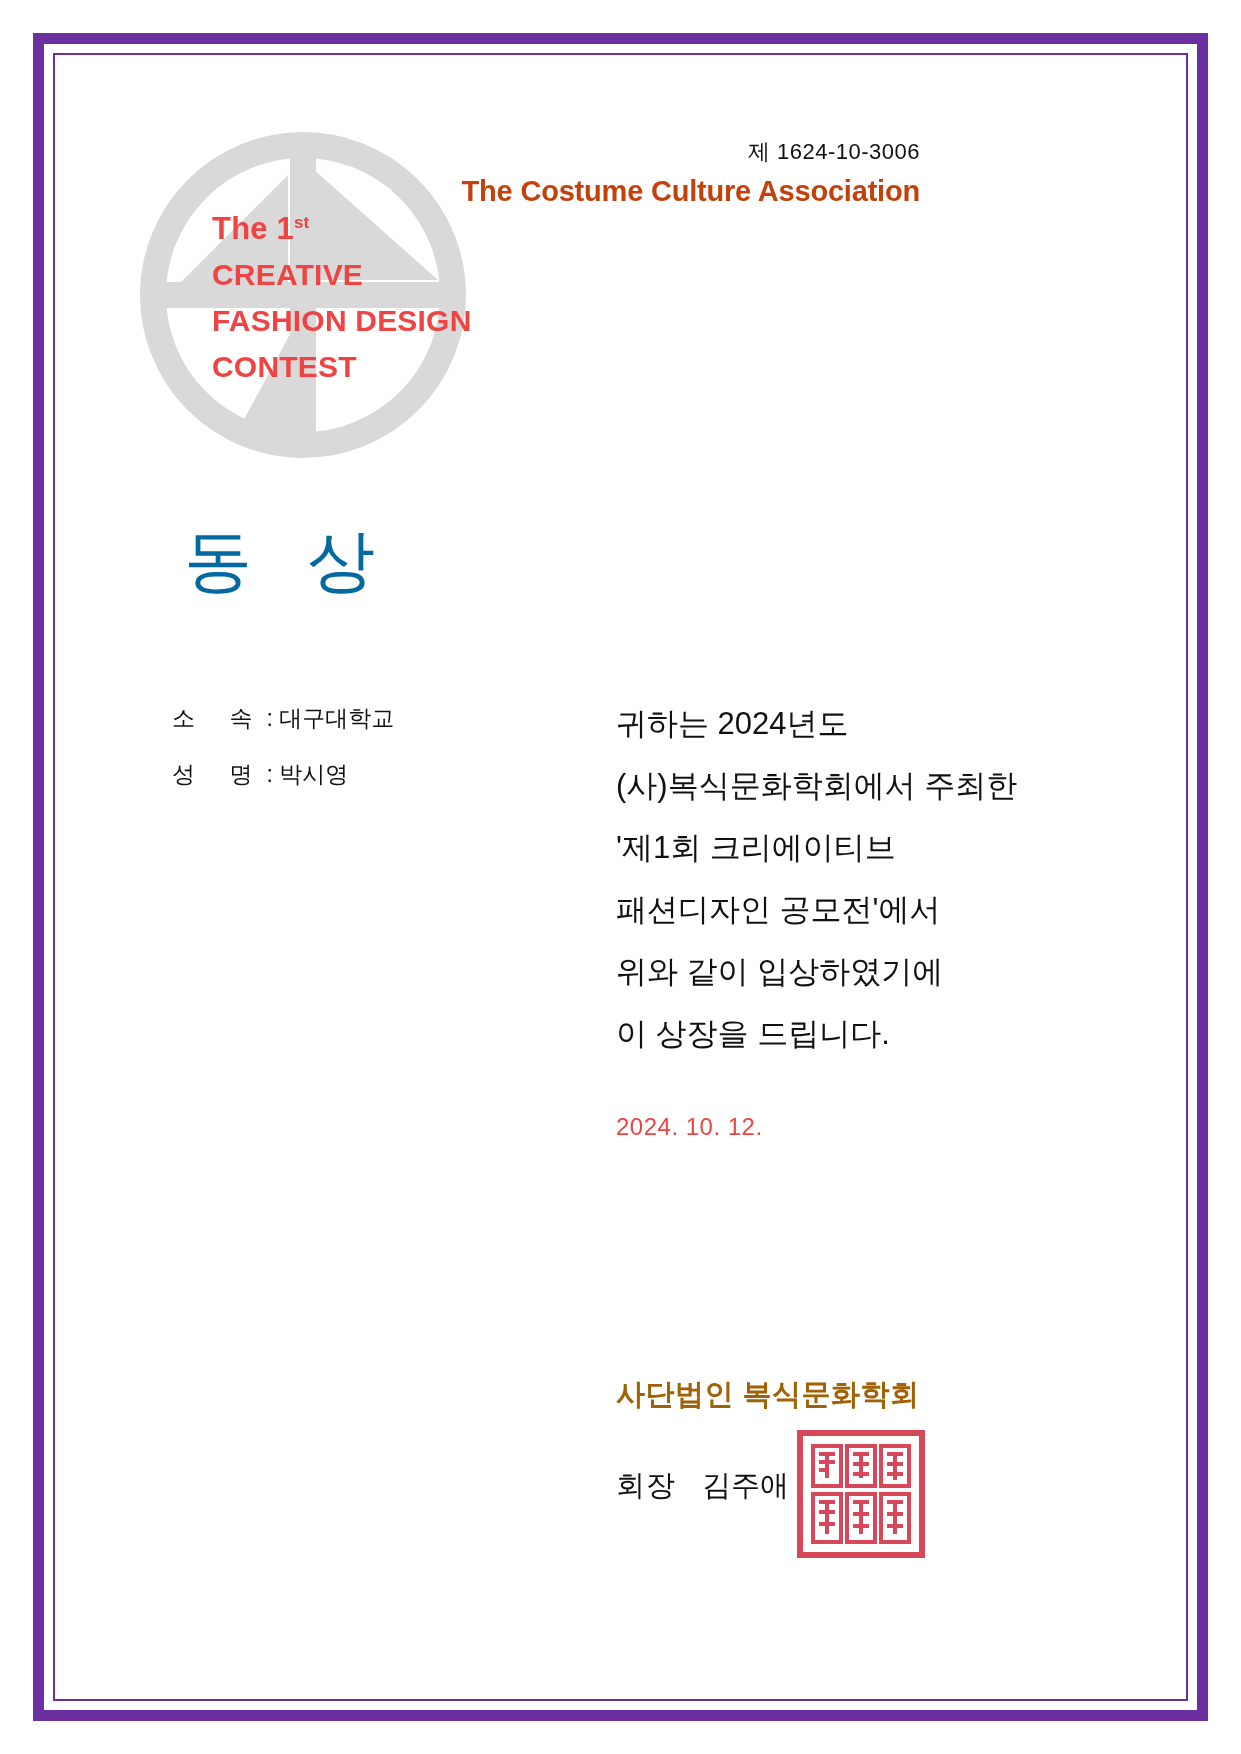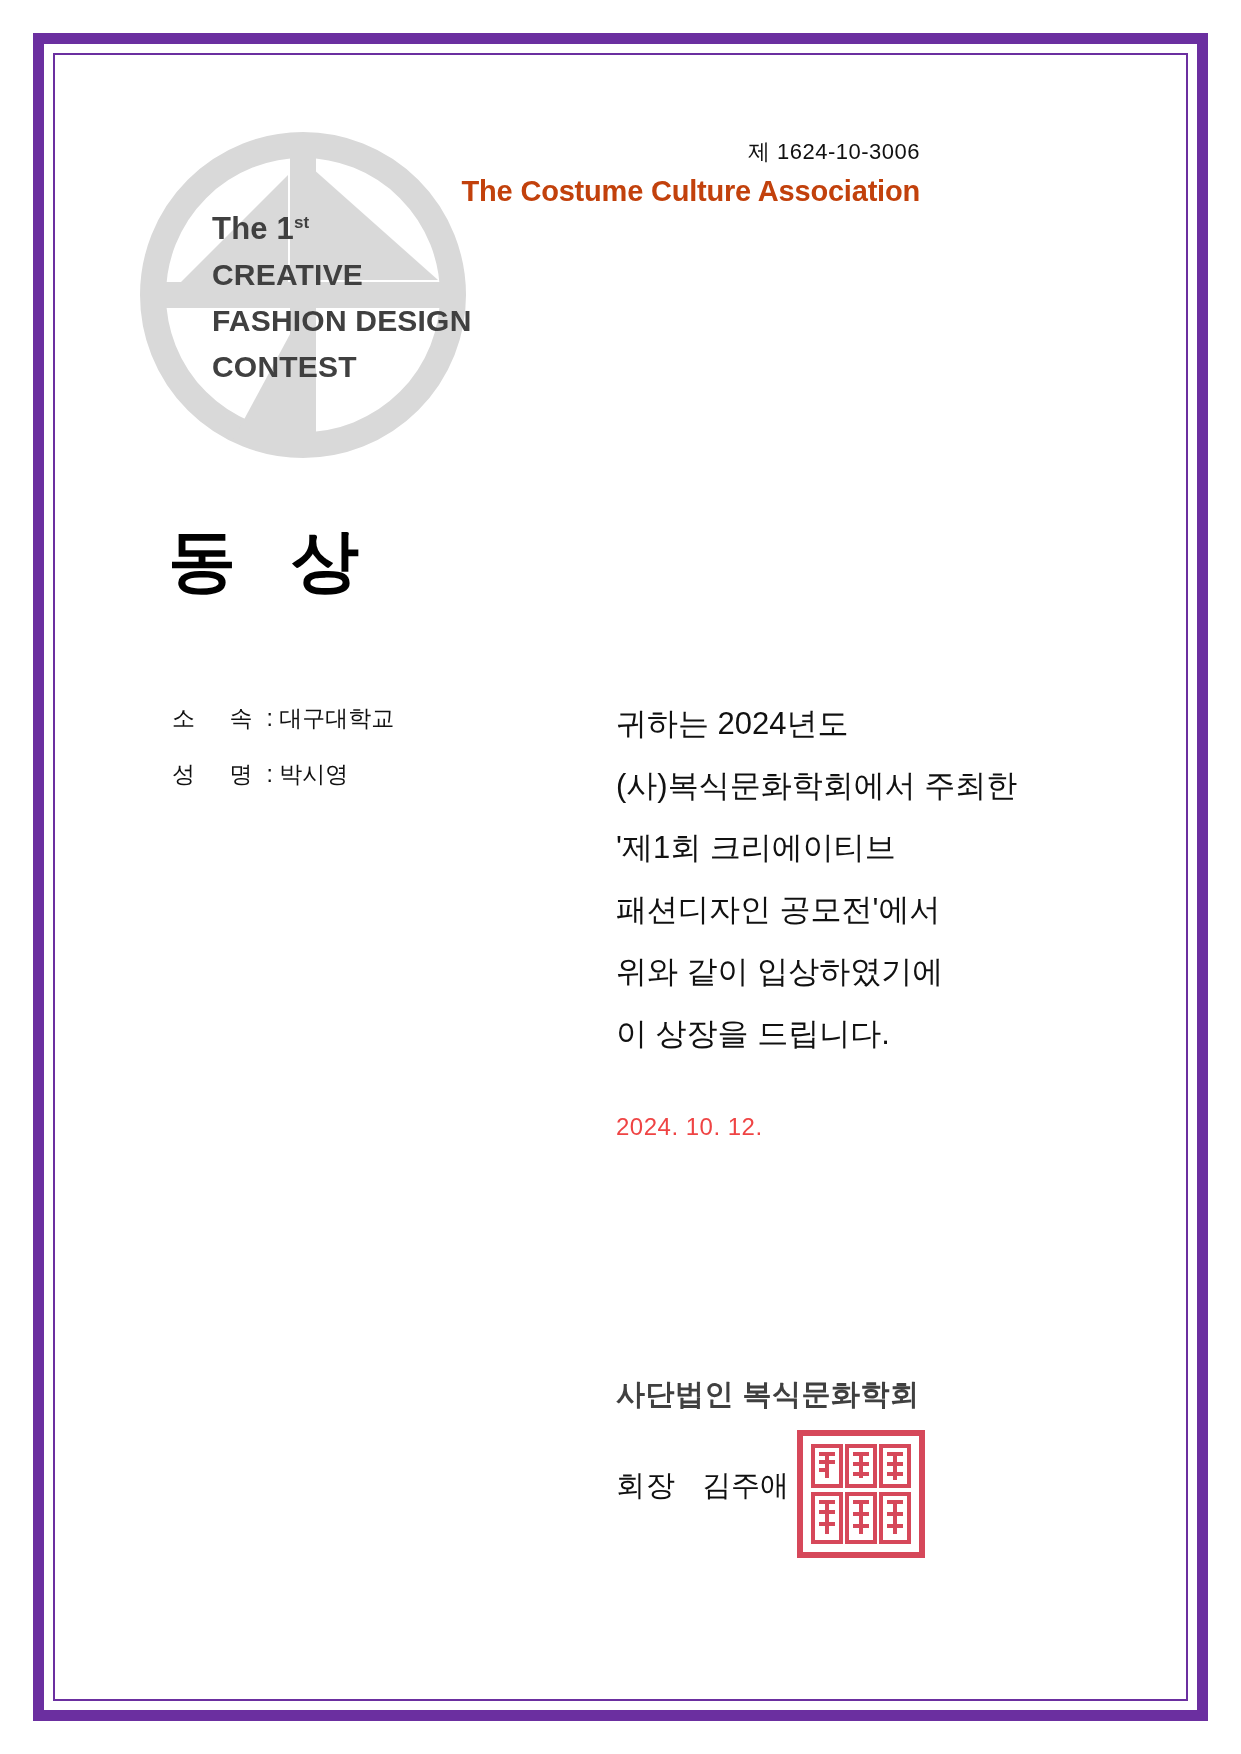--- a/index.html
+++ b/index.html
@@ -79,38 +79,38 @@
     top: 130px;
     width: 330px;
     height: 330px;
   }
   .logo-mark svg { display: block; }
 
   .logo-text {
     position: absolute;
     left: 212px;
     top: 200px;
-    color: #404040;
+    color: #ef4444;
     font-weight: bold;
     font-size: 30px;
     line-height: 46px;
     letter-spacing: 0.2px;
   }
   .logo-text .line1 { font-size: 31px; }
   .logo-text sup { font-size: 17px; vertical-align: super; }
 
   
   .award-title {
     position: absolute;
-    left: 168px;
+    left: 184px;
     top: 516px;
     font-size: 68px;
-    font-weight: bold;
+    font-weight: normal;
     letter-spacing: 18px;
-    color: #000000;
+    color: #0369a1;
   }
 
   
   .recipient {
     position: absolute;
     left: 172px;
     top: 690px;
     font-size: 23px;
     line-height: 56px;
     color: #111111;
@@ -139,21 +139,21 @@
     letter-spacing: 0.5px;
   }
 
   
   .sig-org {
     position: absolute;
     left: 616px;
     top: 1375px;
     font-size: 29px;
     font-weight: bold;
-    color: #404040;
+    color: #a16207;
     letter-spacing: 0.5px;
     white-space: nowrap;
   }
   .sig-name {
     position: absolute;
     left: 616px;
     top: 1466px;
     font-size: 29px;
     font-weight: normal;
     color: #101010;

